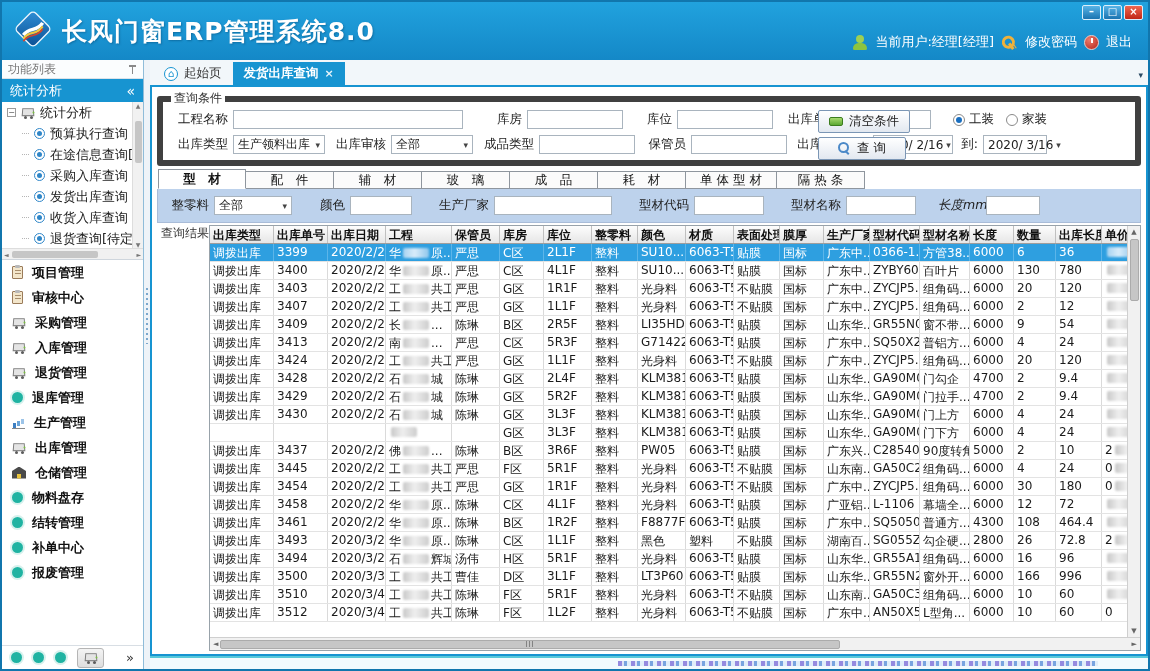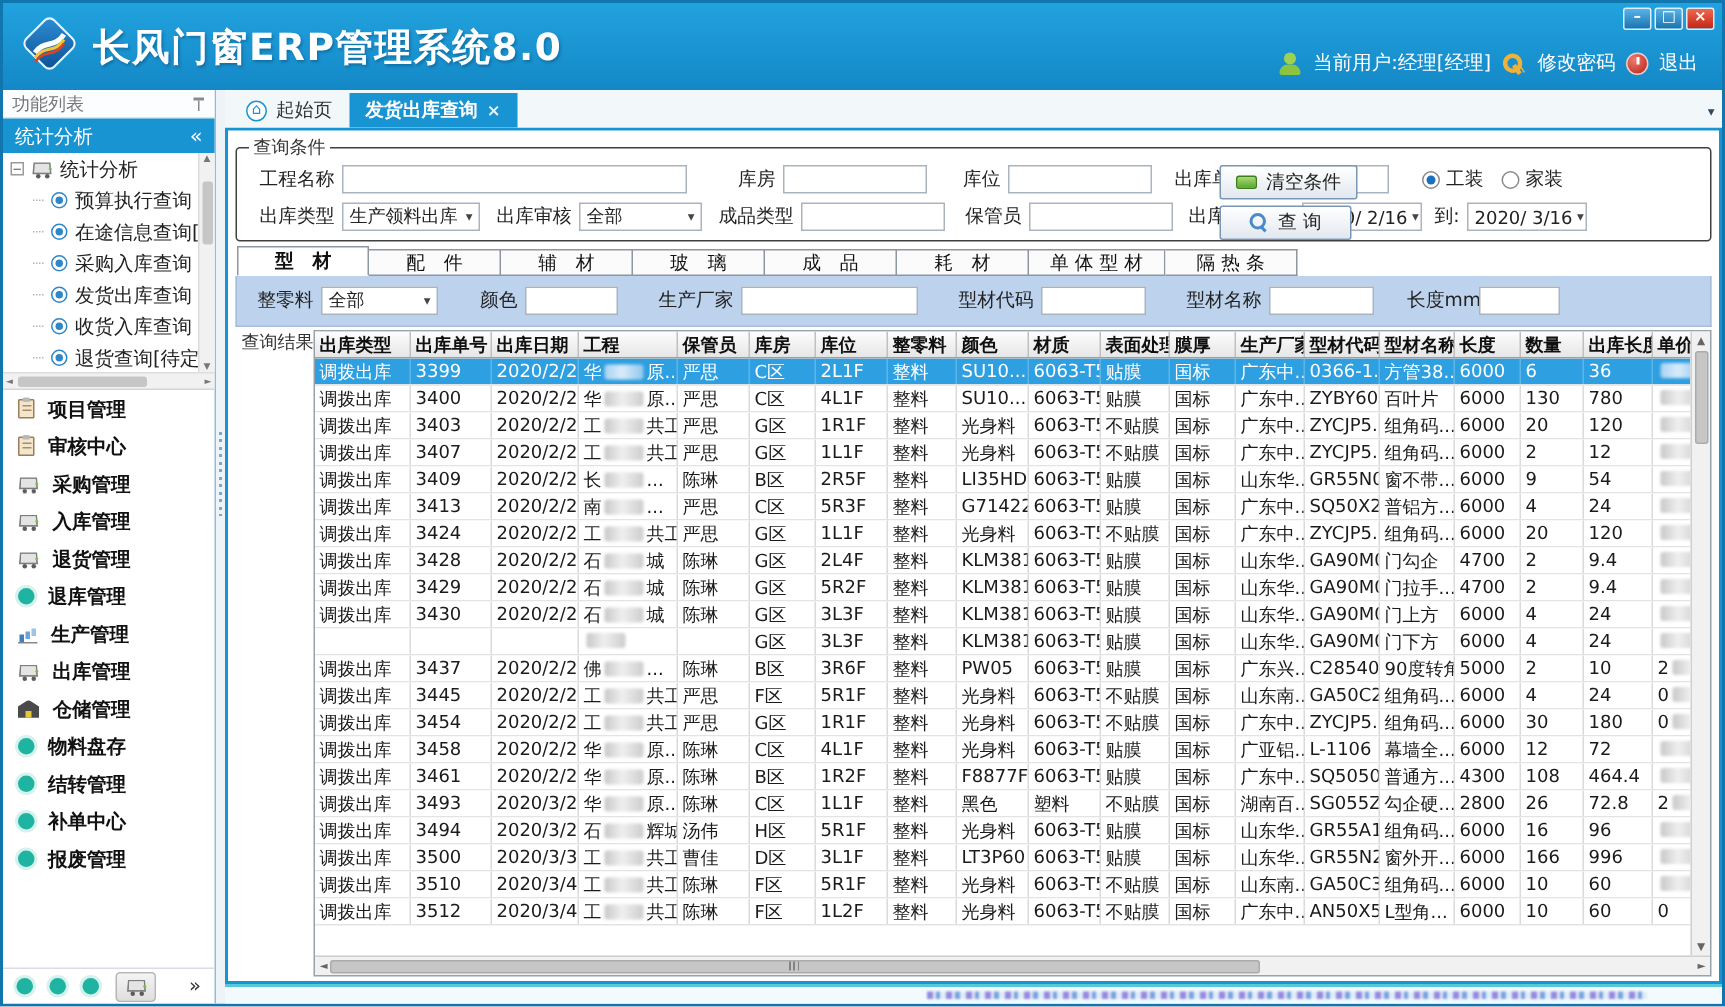--- a/index.html
+++ b/index.html
@@ -71,21 +71,21 @@
   .splitter::after{content:"";position:absolute;left:2px;top:228px;width:2px;height:56px;background:repeating-linear-gradient(#7ba7cc 0 2px,transparent 2px 5px);}
   .tabstrip{height:25px;flex:0 0 auto;background:#f2f7fa;display:flex;align-items:flex-end;padding-left:3px;position:relative;}
   .tab{height:23px;display:flex;align-items:center;gap:6px;padding:0 11px;font-size:12.5px;color:#333;}
   .tab.active{background:#1794d1;color:#fff;font-weight:bold;}
   .tab-close{font-size:11px;opacity:.9;}
   .home-icon{width:14px;height:14px;border-radius:50%;border:1px solid #1794d1;background:#fff;color:#1794d1;font-size:10px;line-height:12px;text-align:center;display:inline-block;}
   .tab-caret{position:absolute;right:5px;bottom:5px;font-size:9px;color:#2b4a63;}
   .main-panel{flex:1;border:2px solid #1794d1;display:flex;flex-direction:column;min-height:0;padding:3px 5px 0;background:#fff;}
 
   
-  .qc{border:1px solid #404040;border-radius:3px;margin:0 0 3px;padding:0 6px 3px;position:relative;}
+  .qc{border:6px solid #404040;border-radius:3px;margin:0 0 3px;padding:0 6px 3px;position:relative;}
   .qc legend{font-size:12px;color:#333;padding:0 3px;margin-left:2px;}
   .q-row{display:flex;align-items:center;height:25px;font-size:12.5px;color:#222;white-space:nowrap;}
   .q-label{text-align:right;padding-right:5px;flex:0 0 auto;}
   .tb{height:19px;border:1px solid #a9b4be;background:#fff;flex:0 0 auto;}
   .combo{height:19px;border:1px solid #a9b4be;background:#fff;display:flex;align-items:center;justify-content:space-between;padding:0 4px;font-size:12px;flex:0 0 auto;}
   .combo .car{color:#444;font-size:9px;margin-left:3px;}
   .radio{display:flex;align-items:center;gap:4px;flex:0 0 auto;}
   .radio .rb{width:12px;height:12px;border:1px solid #8a8a8a;border-radius:50%;background:#fff;position:relative;}
   .radio.checked .rb::after{content:"";position:absolute;left:2px;top:2px;width:6px;height:6px;border-radius:50%;background:#1a6fc0;}
   .btn{height:23px;border:1px solid #7b96b5;background:linear-gradient(#ffffff,#e2e8f0);display:inline-flex;align-items:center;gap:6px;padding:0 10px;font-size:12.5px;color:#222;border-radius:2px;position:absolute;}
@@ -339,21 +339,21 @@
               <span class="q-label" style="width: 56px; margin-left: 10px;">成品类型</span>
               <span class="tb" style="width: 96px;"></span>
               <span class="q-label" style="width: 46px; margin-left: 10px;">保管员</span>
               <span class="tb" style="width: 96px;"></span>
               <span class="q-label" style="width: 80px; margin-left: 6px;">出库日期 从:</span>
               <span class="combo" style="width: 80px;">
                 <span>2020/ 2/16</span>
                 <span class="car">▾</span>
               </span>
               <span class="q-label" style="width: 24px; margin-left: 6px;">到:</span>
-              <span class="combo" style="width: 80px;">
+              <span class="combo" style="width: 64px;">
                 <span>2020/ 3/16</span>
                 <span class="car">▾</span>
               </span>
             </div>
           <span class="btn btn-clear">
             <span class="clear-icon"></span>
             <span>清空条件</span>
           </span>
           <span class="btn btn-search">
             <span class="search-icon"></span>
@@ -378,21 +378,21 @@
               <span class="car">▾</span>
             </span>
             <span class="q-label" style="width: 32px; margin-left: 26px;">颜色</span>
             <span class="tb" style="width: 62px;"></span>
             <span class="q-label" style="width: 56px; margin-left: 26px;">生产厂家</span>
             <span class="tb" style="width: 118px;"></span>
             <span class="q-label" style="width: 56px; margin-left: 26px;">型材代码</span>
             <span class="tb" style="width: 70px;"></span>
             <span class="q-label" style="width: 56px; margin-left: 26px;">型材名称</span>
             <span class="tb" style="width: 70px;"></span>
-            <span class="q-label" style="width: 48px; margin-left: 22px;">长度mm</span>
+            <span class="q-label" style="width: 48px; margin-left: 22px; font-style: italic;">长度mm</span>
             <span class="tb" style="width: 54px;"></span>
           </div>
 
         <div class="results">
           <div class="results-legend">查询结果</div>
           <div class="grid-wrap">
             <div class="grid-hdr" id="ghdr">
                 <span class="hc" style="width: 64px;">出库类型</span>
                 <span class="hc" style="width: 54px;">出库单号</span>
                 <span class="hc" style="width: 58px;">出库日期</span>

